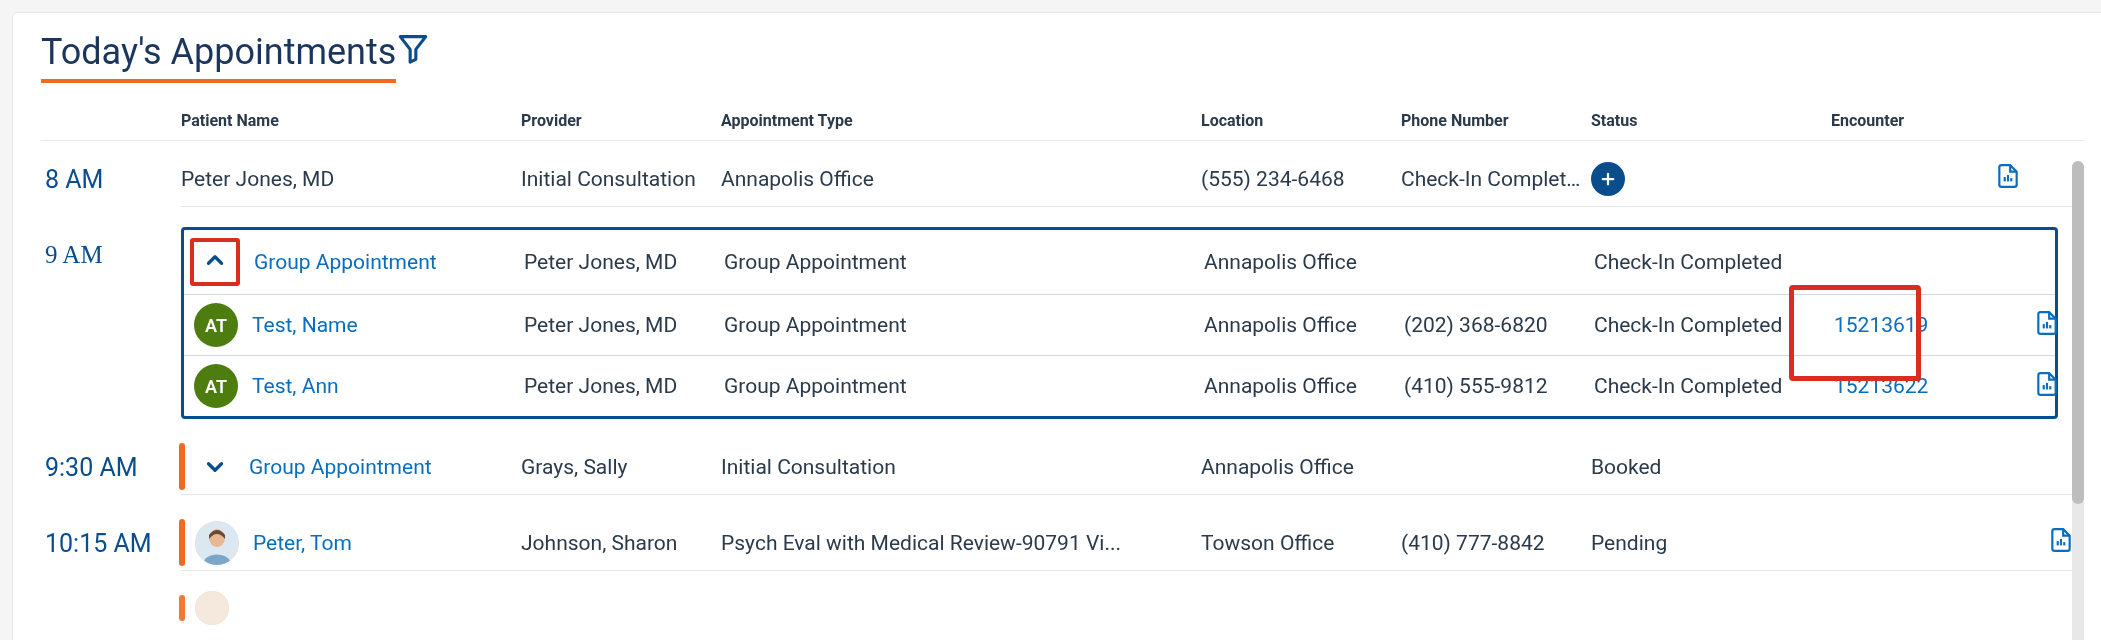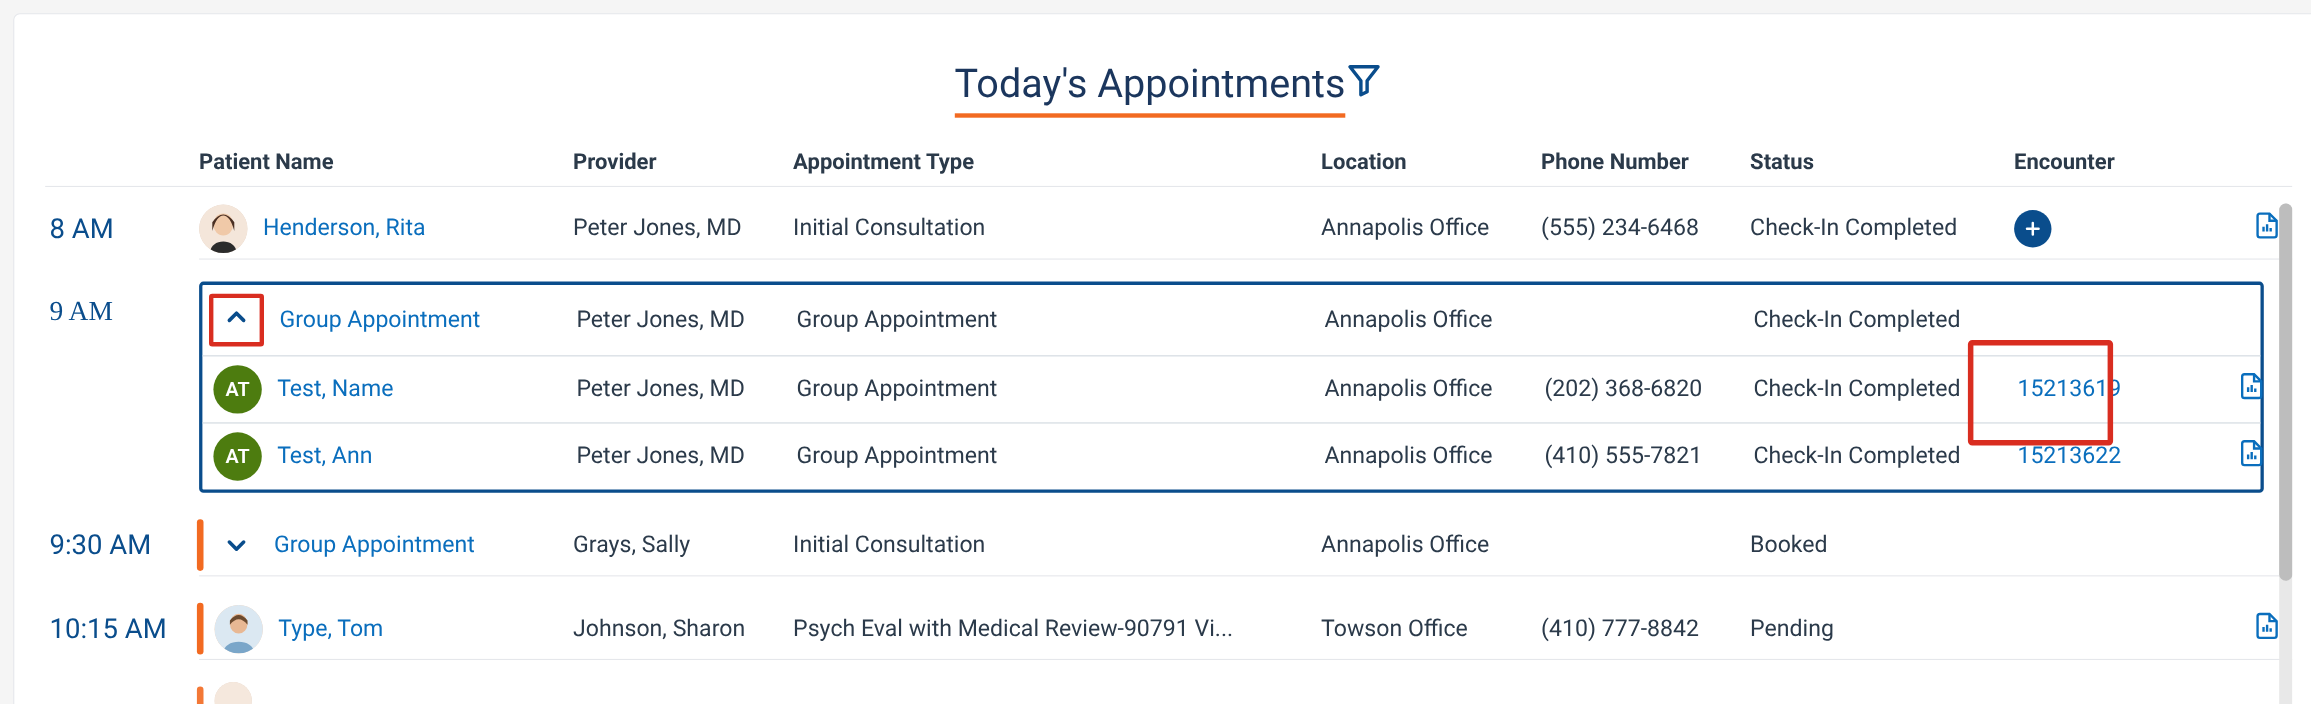--- a/index.html
+++ b/index.html
@@ -13,23 +13,22 @@
       border: 1px solid #e5e7eb;
       border-radius: 6px;
       padding: 18px 28px 10px 28px;
       position: relative;
       width: 2101px;
       height: 640px;
       transform-origin: top left;
     }
     .card-header {
       display: flex;
-      justify-content: center;
+      justify-content: flex-start;
       align-items: flex-start;
-      margin-top: 24px;
     }
     .title {
       font-size: 36px;
       font-weight: 400;
       color: #1b365d;
       border-bottom: 4px solid #f26a21;
       padding-bottom: 6px;
       display: inline-block;
     }
     .filter-icon {
@@ -43,21 +42,21 @@
       overflow: hidden;
     }
     .columns {
       display: grid;
       grid-template-columns: 140px 340px 200px 480px 200px 190px 240px 200px 1fr;
       align-items: center;
     }
     .header-row {
       font-weight: 700;
       color: #2b3a4a;
-      font-size: 20px;
+      font-size: 16px;
       padding: 10px 0;
       border-bottom: 1px solid #e5e7eb;
     }
     .header-row .time-cell { }
     .name-cell-wrapper {
       display: flex;
       align-items: center;
       gap: 14px;
     }
     .row {
@@ -195,31 +194,20 @@
       <div class="cell">Location</div>
       <div class="cell">Phone Number</div>
       <div class="cell">Status</div>
       <div class="cell">Encounter</div>
       <div></div>
     </div>
 
     <div class="columns row">
       <div class="time-cell">8 AM</div>
       <div class="row-body">
-        <div class="name-cell-wrapper">
-          <div class="avatar photo">
-            <svg viewBox="0 0 44 44">
-                <circle cx="22" cy="22" r="22" fill="#f4e6da"></circle>
-                <ellipse cx="22" cy="18" rx="9" ry="10" fill="#f0c9a8"></ellipse>
-                <path d="M10 44 C10 30 34 30 34 44 Z" fill="#2b2b2b"></path>
-                <path d="M12 16 Q22 2 32 16 L32 24 Q28 10 22 10 Q16 10 12 24 Z" fill="#4a2f22"></path>
-              </svg>
-          </div>
-          <span class="link">Henderson, Rita</span>
-        </div>
         <div class="cell">Peter Jones, MD</div>
         <div class="cell">Initial Consultation</div>
         <div class="cell">Annapolis Office</div>
         <div class="cell">(555) 234-6468</div>
         <div class="cell">Check-In Completed</div>
         <div class="encounter-col">
           <span class="plus-circle">
             <svg width="18" height="18" viewBox="0 0 24 24" fill="none" stroke="currentColor" stroke-width="3" stroke-linecap="round">
                 <line x1="12" y1="5" x2="12" y2="19"></line>
                 <line x1="5" y1="12" x2="19" y2="12"></line>
@@ -295,21 +283,21 @@
         <div class="group-row">
           <div class="name-cell-wrapper" style="padding-left:10px;">
             <div class="avatar">
                 <span>AT</span>
               </div>
             <span class="link">Test, Ann</span>
           </div>
           <div class="cell">Peter Jones, MD</div>
           <div class="cell">Group Appointment</div>
           <div class="cell">Annapolis Office</div>
-          <div class="cell">(410) 555-7821</div>
+          <div class="cell">(410) 555-9812</div>
           <div class="cell">Check-In Completed</div>
           <div class="encounter-col">
             <span class="link">15213622</span>
           </div>
           <div class="actions">
             <span class="doc-icon">
               <svg width="26" height="26" viewBox="0 0 24 24" fill="none" stroke="currentColor" stroke-width="2">
                   <path d="M14 2 H6 a2 2 0 0 0 -2 2 v16 a2 2 0 0 0 2 2 h12 a2 2 0 0 0 2 -2 V8 z"></path>
                   <polyline points="14 2 14 8 20 8"></polyline>
                   <line x1="9" y1="17" x2="9" y2="13"></line>
@@ -348,21 +336,21 @@
       <div class="row-body left-orange">
         <div class="name-cell-wrapper" style="padding-left:14px;">
           <div class="avatar photo">
             <svg viewBox="0 0 44 44">
                 <circle cx="22" cy="22" r="22" fill="#dbe8f2"></circle>
                 <ellipse cx="22" cy="17" rx="8" ry="9" fill="#e8b894"></ellipse>
                 <path d="M8 44 C8 30 36 30 36 44 Z" fill="#7aa6c9"></path>
                 <path d="M14 14 Q22 4 30 14 L30 18 Q22 8 14 18 Z" fill="#6b4a2f"></path>
               </svg>
           </div>
-          <span class="link">Type, Tom</span>
+          <span class="link">Peter, Tom</span>
         </div>
         <div class="cell">Johnson, Sharon</div>
         <div class="cell">Psych Eval with Medical Review-90791 Vi...</div>
         <div class="cell">Towson Office</div>
         <div class="cell">(410) 777-8842</div>
         <div class="cell">Pending</div>
         <div class="encounter-col"></div>
         <div class="actions">
           <span class="doc-icon">
             <svg width="26" height="26" viewBox="0 0 24 24" fill="none" stroke="currentColor" stroke-width="2">

